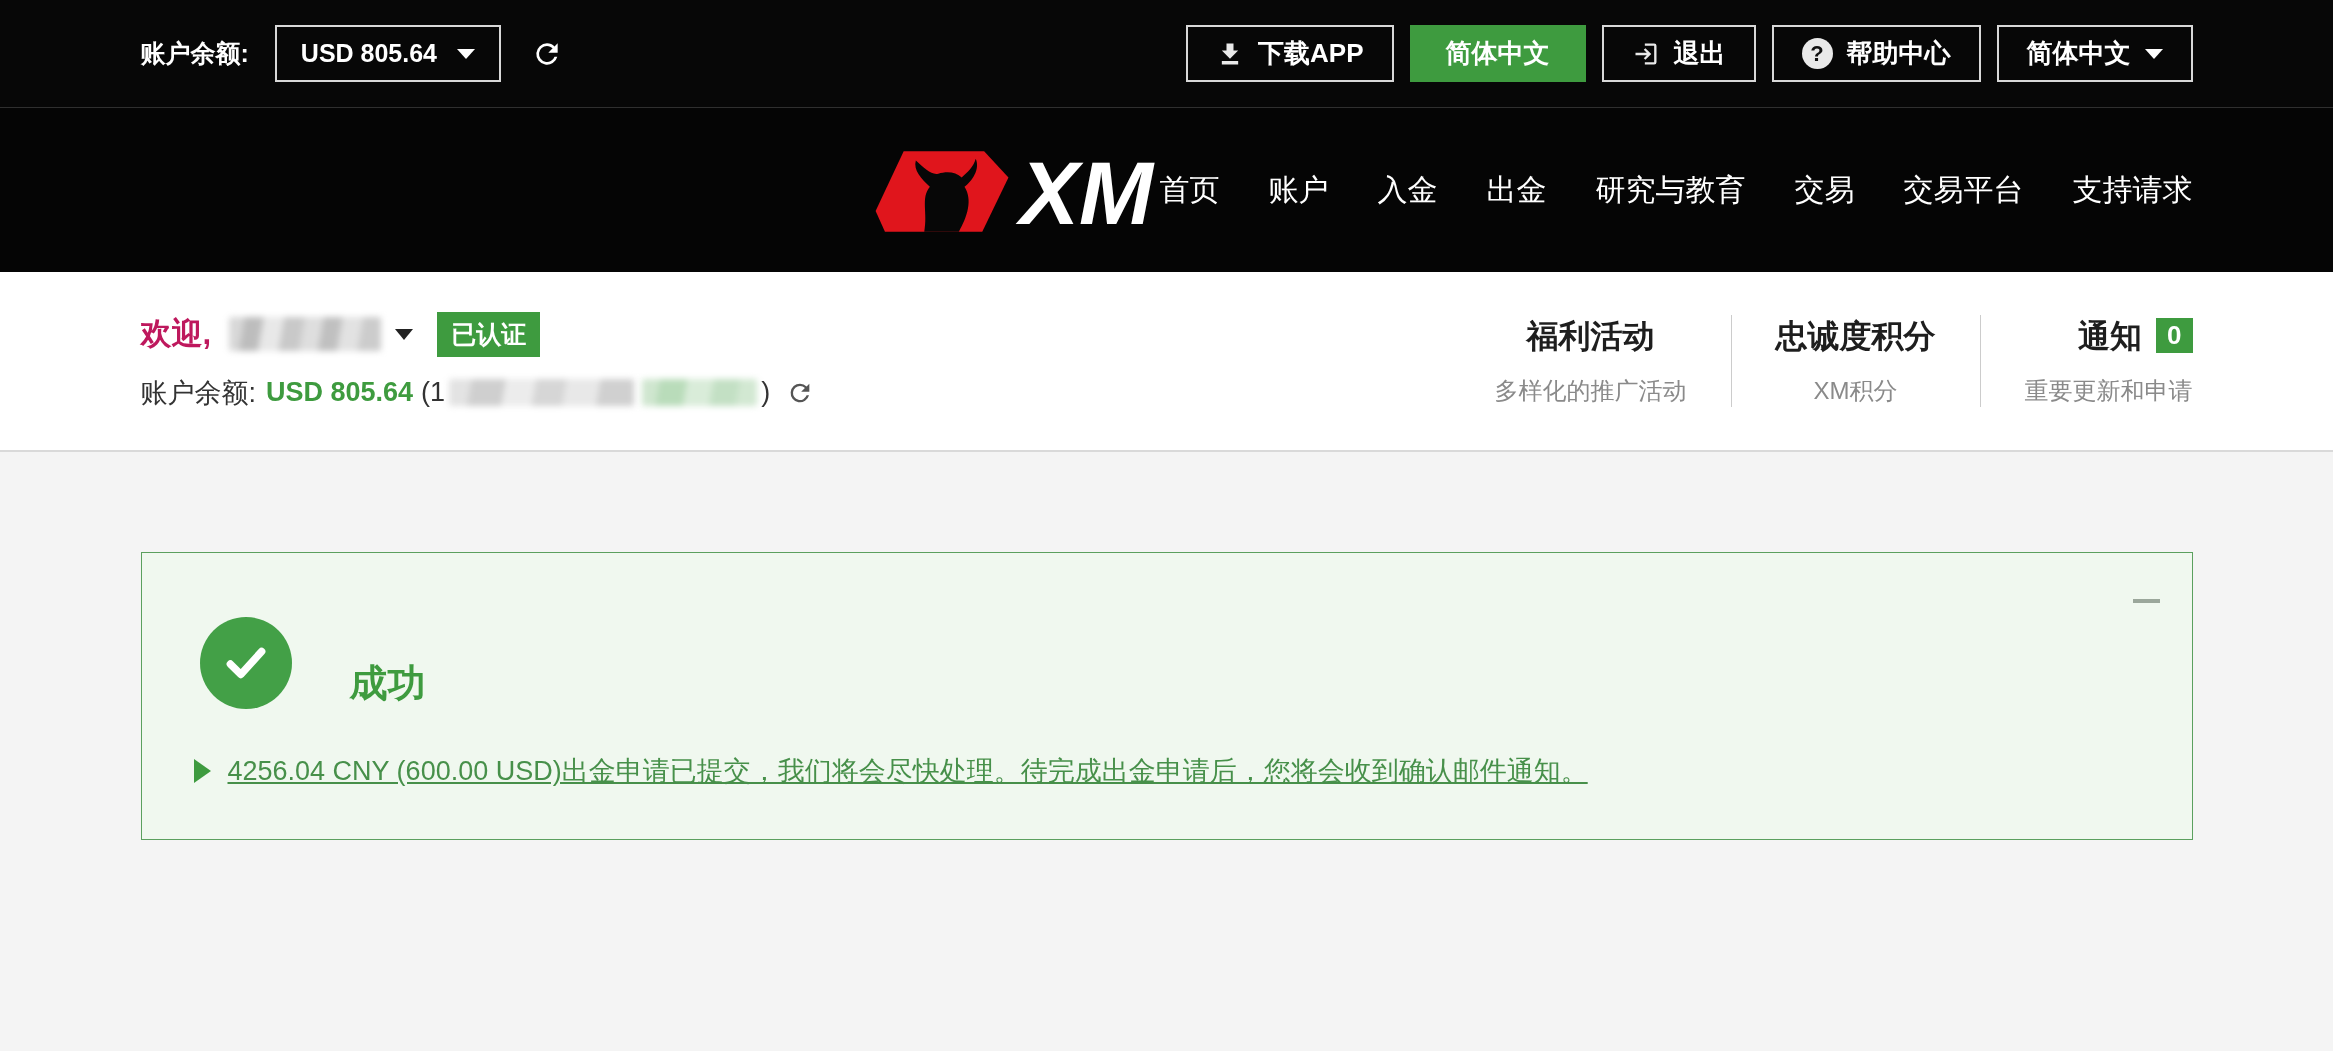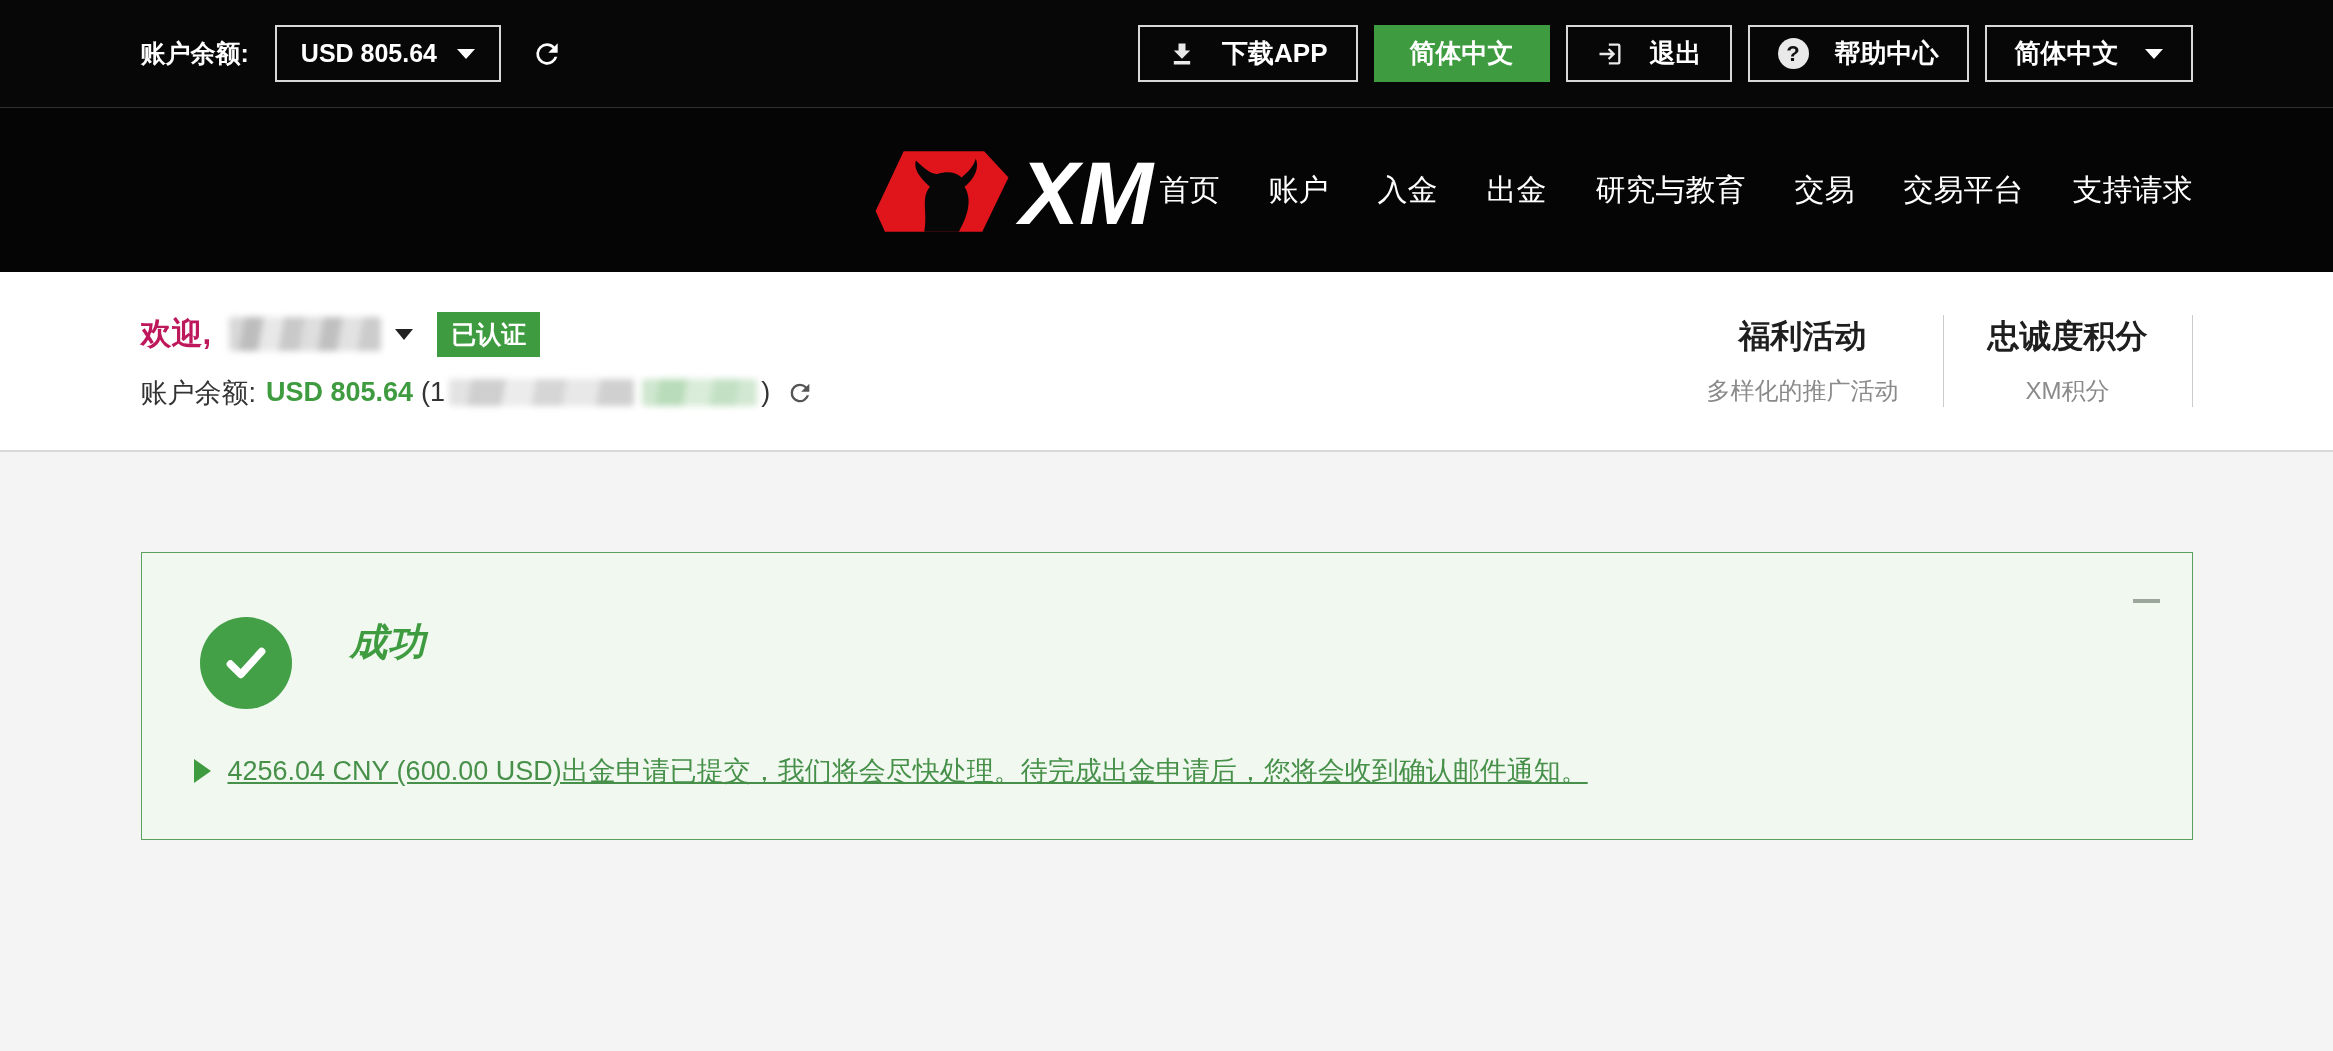--- a/index.html
+++ b/index.html
@@ -19,21 +19,21 @@
     margin-left:26px; height:57px; padding:0 24px; border:2px solid #d8d8d8;
     display:flex; align-items:center; gap:20px; color:#fff; font-weight:bold;
     font-size:25px; cursor:pointer; background:transparent;
   }
   .caret-w { width:0; height:0; border-left:9px solid transparent; border-right:9px solid transparent; border-top:10px solid #fff; }
   .caret-d { width:0; height:0; border-left:9px solid transparent; border-right:9px solid transparent; border-top:11px solid #222; }
   .tb-refresh { margin-left:30px; cursor:pointer; display:flex; }
   .tb-buttons { margin-left:auto; display:flex; gap:16px; }
   .tb-btn {
     height:57px; border:2px solid #d8d8d8; background:transparent; color:#fff;
-    font-weight:bold; font-size:26px; display:flex; align-items:center; gap:26px;
+    font-weight:bold; font-size:26px; display:flex; align-items:center; gap:14px;
     padding:0 28px; cursor:pointer;
   }
   .tb-btn.green { background:#3e9b3f; border:none; padding:0 36px; }
   .help-circle {
     width:31px; height:31px; border-radius:50%; background:#e9e9e9; color:#101010;
     font-weight:bold; font-size:22px; display:flex; align-items:center; justify-content:center;
   }
 
   
   .navbar { height:165px; background:#050505; border-top:1px solid #2f2f2f; display:flex; align-items:center; }
@@ -82,21 +82,21 @@
     padding:2px 11px; margin-left:14px; transform:translateY(-3px);
   }
 
   
   .content { position:relative; height:599px; }
   .alert-box {
     position:relative; width:2052px; margin:100px auto 0 auto; height:288px;
     background:#f0f8ef; border:1px solid #5ba05e;
   }
   .alert-dash { position:absolute; top:46px; right:32px; width:27px; height:4px; background:#9ba79b; cursor:pointer; }
-  .alert-head { display:flex; align-items:flex-start; gap:58px; padding:64px 0 0 58px;font-style:italic; }
+  .alert-head { display:flex; align-items:flex-end; gap:58px; padding:64px 0 0 58px; }
   .check-circle {
     width:92px; height:92px; border-radius:50%; background:#43a047;
     display:flex; align-items:center; justify-content:center; flex:0 0 auto;
   }
   .alert-title { font-size:38px; font-weight:bold; color:#3e9b3f; }
   .alert-msg { margin:44px 0 0 52px; display:flex; align-items:center; gap:17px; }
   .tri-bullet { width:0; height:0; border-top:12px solid transparent; border-bottom:12px solid transparent; border-left:17px solid #3e9b3f; flex:0 0 auto; }
   .msg-text { font-size:27px; color:#47904a;text-decoration:underline; }
 </style>
 </head>
@@ -203,20 +203,26 @@
       <div class="ql-col">
         <div class="ql-title">福利活动</div>
         <div class="ql-sub">多样化的推广活动</div>
       </div>
       <div class="ql-divider"></div>
       <div class="ql-col">
         <div class="ql-title">忠诚度积分</div>
         <div class="ql-sub">XM积分</div>
       </div>
       <div class="ql-divider"></div>
+      <div class="ql-col">
+        <div class="ql-title">
+          <span>通知</span><span class="badge-count">0</span>
+        </div>
+        <div class="ql-sub">重要更新和申请</div>
+      </div>
     </div>
   </div>
 </div>
 
 <div class="content">
   <div class="alert-box">
     <div class="alert-dash"></div>
     <div class="alert-head">
       <div class="check-circle">
         <svg width="50" height="50" viewBox="0 0 24 24">

